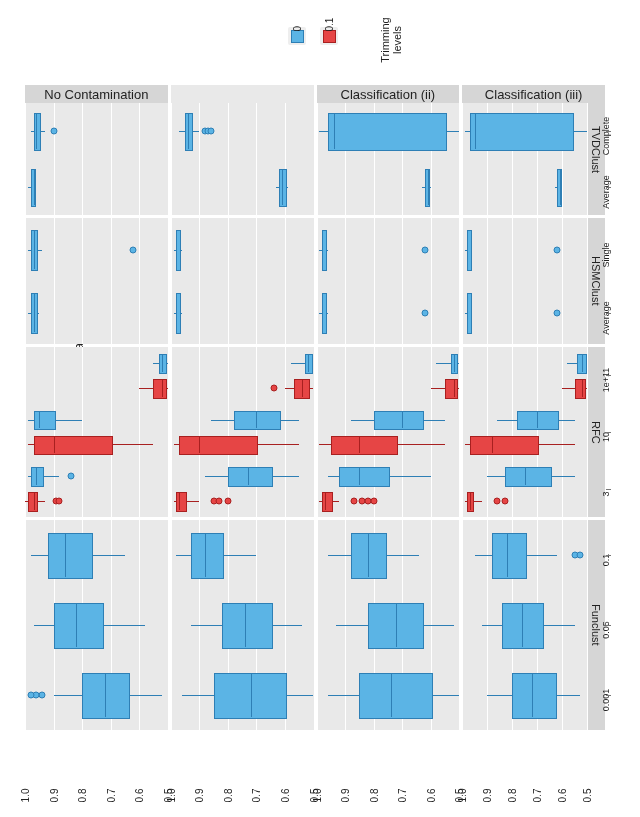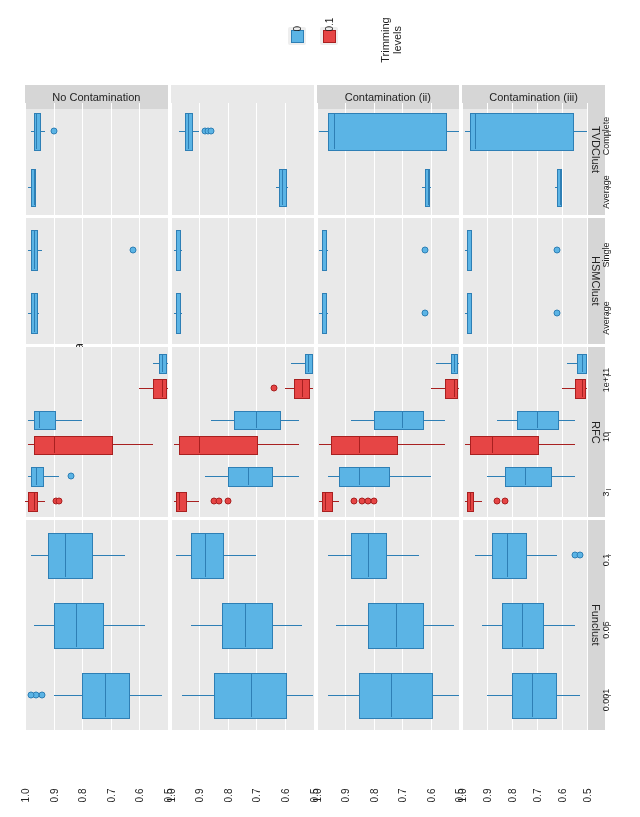--- a/index.html
+++ b/index.html
@@ -78,24 +78,24 @@
     grid-template-rows: 130px 126px 170px 210px; 
     gap: 3px;
   }
   .panel {
     position: relative;
     background: #e9e9e9;
     overflow: hidden;
   }
   .strip-top {
     position: absolute;
-    left: 0; right: 0; top: 0; height: 24px;
+    left: 0; right: 0; top: 0; height: 18px;
     background: #d6d6d6;
     display: flex; align-items:center; justify-content:center;
-    font-size: 11px;
+    font-size: 13px;
   }
   .strip-right {
     position: absolute;
     right: 0; top: 0; bottom: 0; width: 18px;
     background: #d6d6d6;
     writing-mode: vertical-rl;
     text-align: center;
     display:flex; align-items:center; justify-content:center;
     font-size: 11px;
   }
@@ -241,39 +241,39 @@
           <div class="outlier" style="background: rgb(91, 180, 229); border: 1px solid rgb(46, 127, 181); left: 24%; top: 25%;"></div>
           <div class="outlier" style="background: rgb(91, 180, 229); border: 1px solid rgb(46, 127, 181); left: 26%; top: 25%;"></div>
           <div class="outlier" style="background: rgb(91, 180, 229); border: 1px solid rgb(46, 127, 181); left: 28%; top: 25%;"></div>
           <div class="whisker" style="background: rgb(46, 127, 181); height: 1px; top: 75%; left: 80%; width: 2%;"></div>
           <div class="whisker" style="background: rgb(46, 127, 181); height: 1px; top: 75%; left: 74%; width: 2%;"></div>
           <div class="box" style="background: rgb(91, 180, 229); border-color: rgb(46, 127, 181); left: 76%; width: 4%; top: 59.25%; height: 31.5%;"></div>
           <div class="median" style="background: rgb(46, 127, 181); left: 78%; width: 1px; top: 59.25%; height: 31.5%;"></div>
         </div>
       </div>
       <div class="panel">
-        <div class="strip-top">Contamination (ii)</div>
+        <div class="strip-top">Classification (ii)</div>
         <div class="plot has-top">
           <div class="gridline" style="top: 0px; bottom: 0px; width: 1px; left: 0%;"></div>
           <div class="gridline" style="top: 0px; bottom: 0px; width: 1px; left: 20%;"></div>
           <div class="gridline" style="top: 0px; bottom: 0px; width: 1px; left: 40%;"></div>
           <div class="gridline" style="top: 0px; bottom: 0px; width: 1px; left: 60%;"></div>
           <div class="gridline" style="top: 0px; bottom: 0px; width: 1px; left: 80%;"></div>
           <div class="whisker" style="background: rgb(46, 127, 181); height: 1px; top: 25%; left: 90%; width: 10%;"></div>
           <div class="whisker" style="background: rgb(46, 127, 181); height: 1px; top: 25%; left: 2%; width: 6%;"></div>
           <div class="box" style="background: rgb(91, 180, 229); border-color: rgb(46, 127, 181); left: 8%; width: 82%; top: 9.25%; height: 31.5%;"></div>
           <div class="median" style="background: rgb(46, 127, 181); left: 12%; width: 1px; top: 9.25%; height: 31.5%;"></div>
           <div class="whisker" style="background: rgb(46, 127, 181); height: 1px; top: 75%; left: 78%; width: 2%;"></div>
           <div class="whisker" style="background: rgb(46, 127, 181); height: 1px; top: 75%; left: 74%; width: 2%;"></div>
           <div class="box" style="background: rgb(91, 180, 229); border-color: rgb(46, 127, 181); left: 76%; width: 2%; top: 59.25%; height: 31.5%;"></div>
           <div class="median" style="background: rgb(46, 127, 181); left: 78%; width: 1px; top: 59.25%; height: 31.5%;"></div>
         </div>
       </div>
       <div class="panel">
-        <div class="strip-top">Contamination (iii)</div>
+        <div class="strip-top">Classification (iii)</div>
         <div class="strip-right">TVDClust</div>
         <div class="plot has-top has-right">
           <div class="gridline" style="top: 0px; bottom: 0px; width: 1px; left: 0%;"></div>
           <div class="gridline" style="top: 0px; bottom: 0px; width: 1px; left: 20%;"></div>
           <div class="gridline" style="top: 0px; bottom: 0px; width: 1px; left: 40%;"></div>
           <div class="gridline" style="top: 0px; bottom: 0px; width: 1px; left: 60%;"></div>
           <div class="gridline" style="top: 0px; bottom: 0px; width: 1px; left: 80%;"></div>
           <div class="gridline" style="top: 0px; bottom: 0px; width: 1px; left: 100%;"></div>
           <div class="whisker" style="background: rgb(46, 127, 181); height: 1px; top: 25%; left: 88%; width: 12%;"></div>
           <div class="whisker" style="background: rgb(46, 127, 181); height: 1px; top: 25%; left: 2%; width: 4%;"></div>

